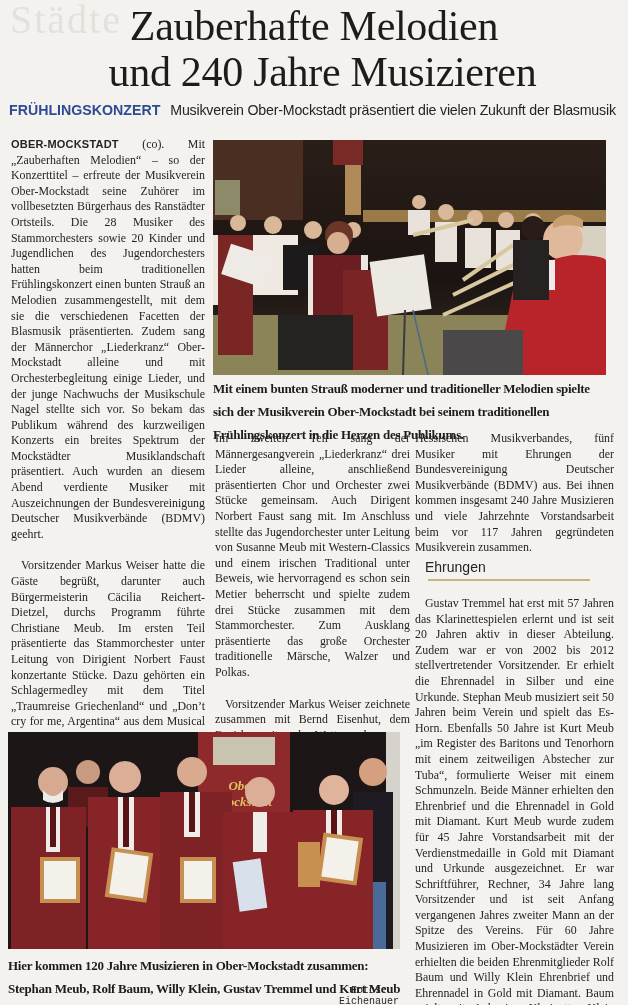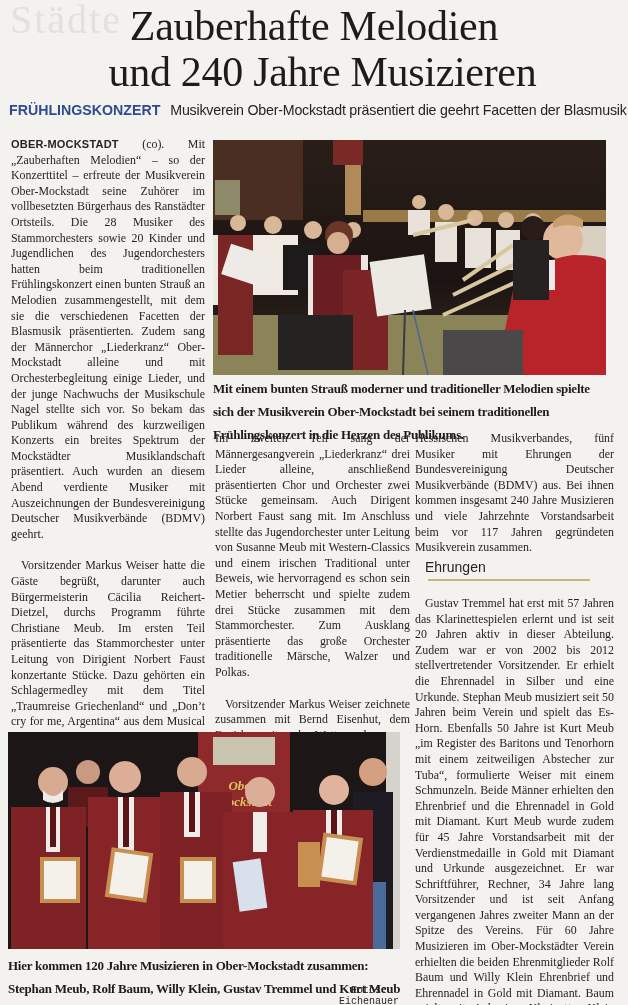--- a/index.html
+++ b/index.html
@@ -75,21 +75,21 @@
 <div class="ghost">Städte</div>
 <div class="ghost-sub"></div>
 
 <h1 class="headline">
   <span class="l1">Zauberhafte Melodien</span>
   <span class="l2">und 240 Jahre Musizieren</span>
 </h1>
 
 <div class="kicker-row">
   <span class="kicker">FRÜHLINGSKONZERT</span>
-  <span class="subhead">Musikverein Ober-Mockstadt präsentiert die geehrt Facetten der Blasmusik</span>
+  <span class="subhead">Musikverein Ober-Mockstadt präsentiert die vielen Zukunft der Blasmusik</span>
 </div>
 
 <div class="col" id="col1">
   <p><span class="dateline">OBER-MOCKSTADT</span><span> (co). Mit „Zauberhaften Melodien“ – so der Konzerttitel – erfreute der Musikverein Ober-Mockstadt seine Zuhörer im vollbesetzten Bürgerhaus des Ranstädter Ortsteils. Die 28 Musiker des Stammorchesters sowie 20 Kinder und Jugendlichen des Jugendorchesters hatten beim traditionellen Frühlingskonzert einen bunten Strauß an Melodien zusammengestellt, mit dem sie die verschiedenen Facetten der Blasmusik präsentierten. Zudem sang der Männerchor „Liederkranz“ Ober-Mockstadt alleine und mit Orchesterbegleitung einige Lieder, und der junge Nachwuchs der Musikschule Nagel stellte sich vor. So bekam das Publikum während des kurzweiligen Konzerts ein breites Spektrum der Mockstädter Musiklandschaft präsentiert. Auch wurden an diesem Abend verdiente Musiker mit Auszeichnungen der Bundesvereinigung Deutscher Musikverbände (BDMV) geehrt.</span></p>
   <p>Vorsitzender Markus Weiser hatte die Gäste begrüßt, darunter auch Bürgermeisterin Cäcilia Reichert-Dietzel, durchs Programm führte Christiane Meub. Im ersten Teil präsentierte das Stammorchester unter Leitung von Dirigient Norbert Faust konzertante Stücke. Dazu gehörten ein Schlagermedley mit dem Titel „Traumreise Griechenland“ und „Don’t cry for me, Argentina“ aus dem Musical „Evita“. Mit Filmmusik aus „Harry Potter“ tauchten Orchester und Publikum ein in die mystische Zauberwelt von „Hogwards“. Zu einer Reise in die Zukunft luden die Musiker ein mit dem Hauptthema aus „Star Trek“ und der „Raumpatrouille Orion“, einem Straßenfeger</p>
 </div>
 
 <div class="photo" id="photo1">
   <svg width="393" height="235" viewBox="0 0 393 235">
     <defs>

